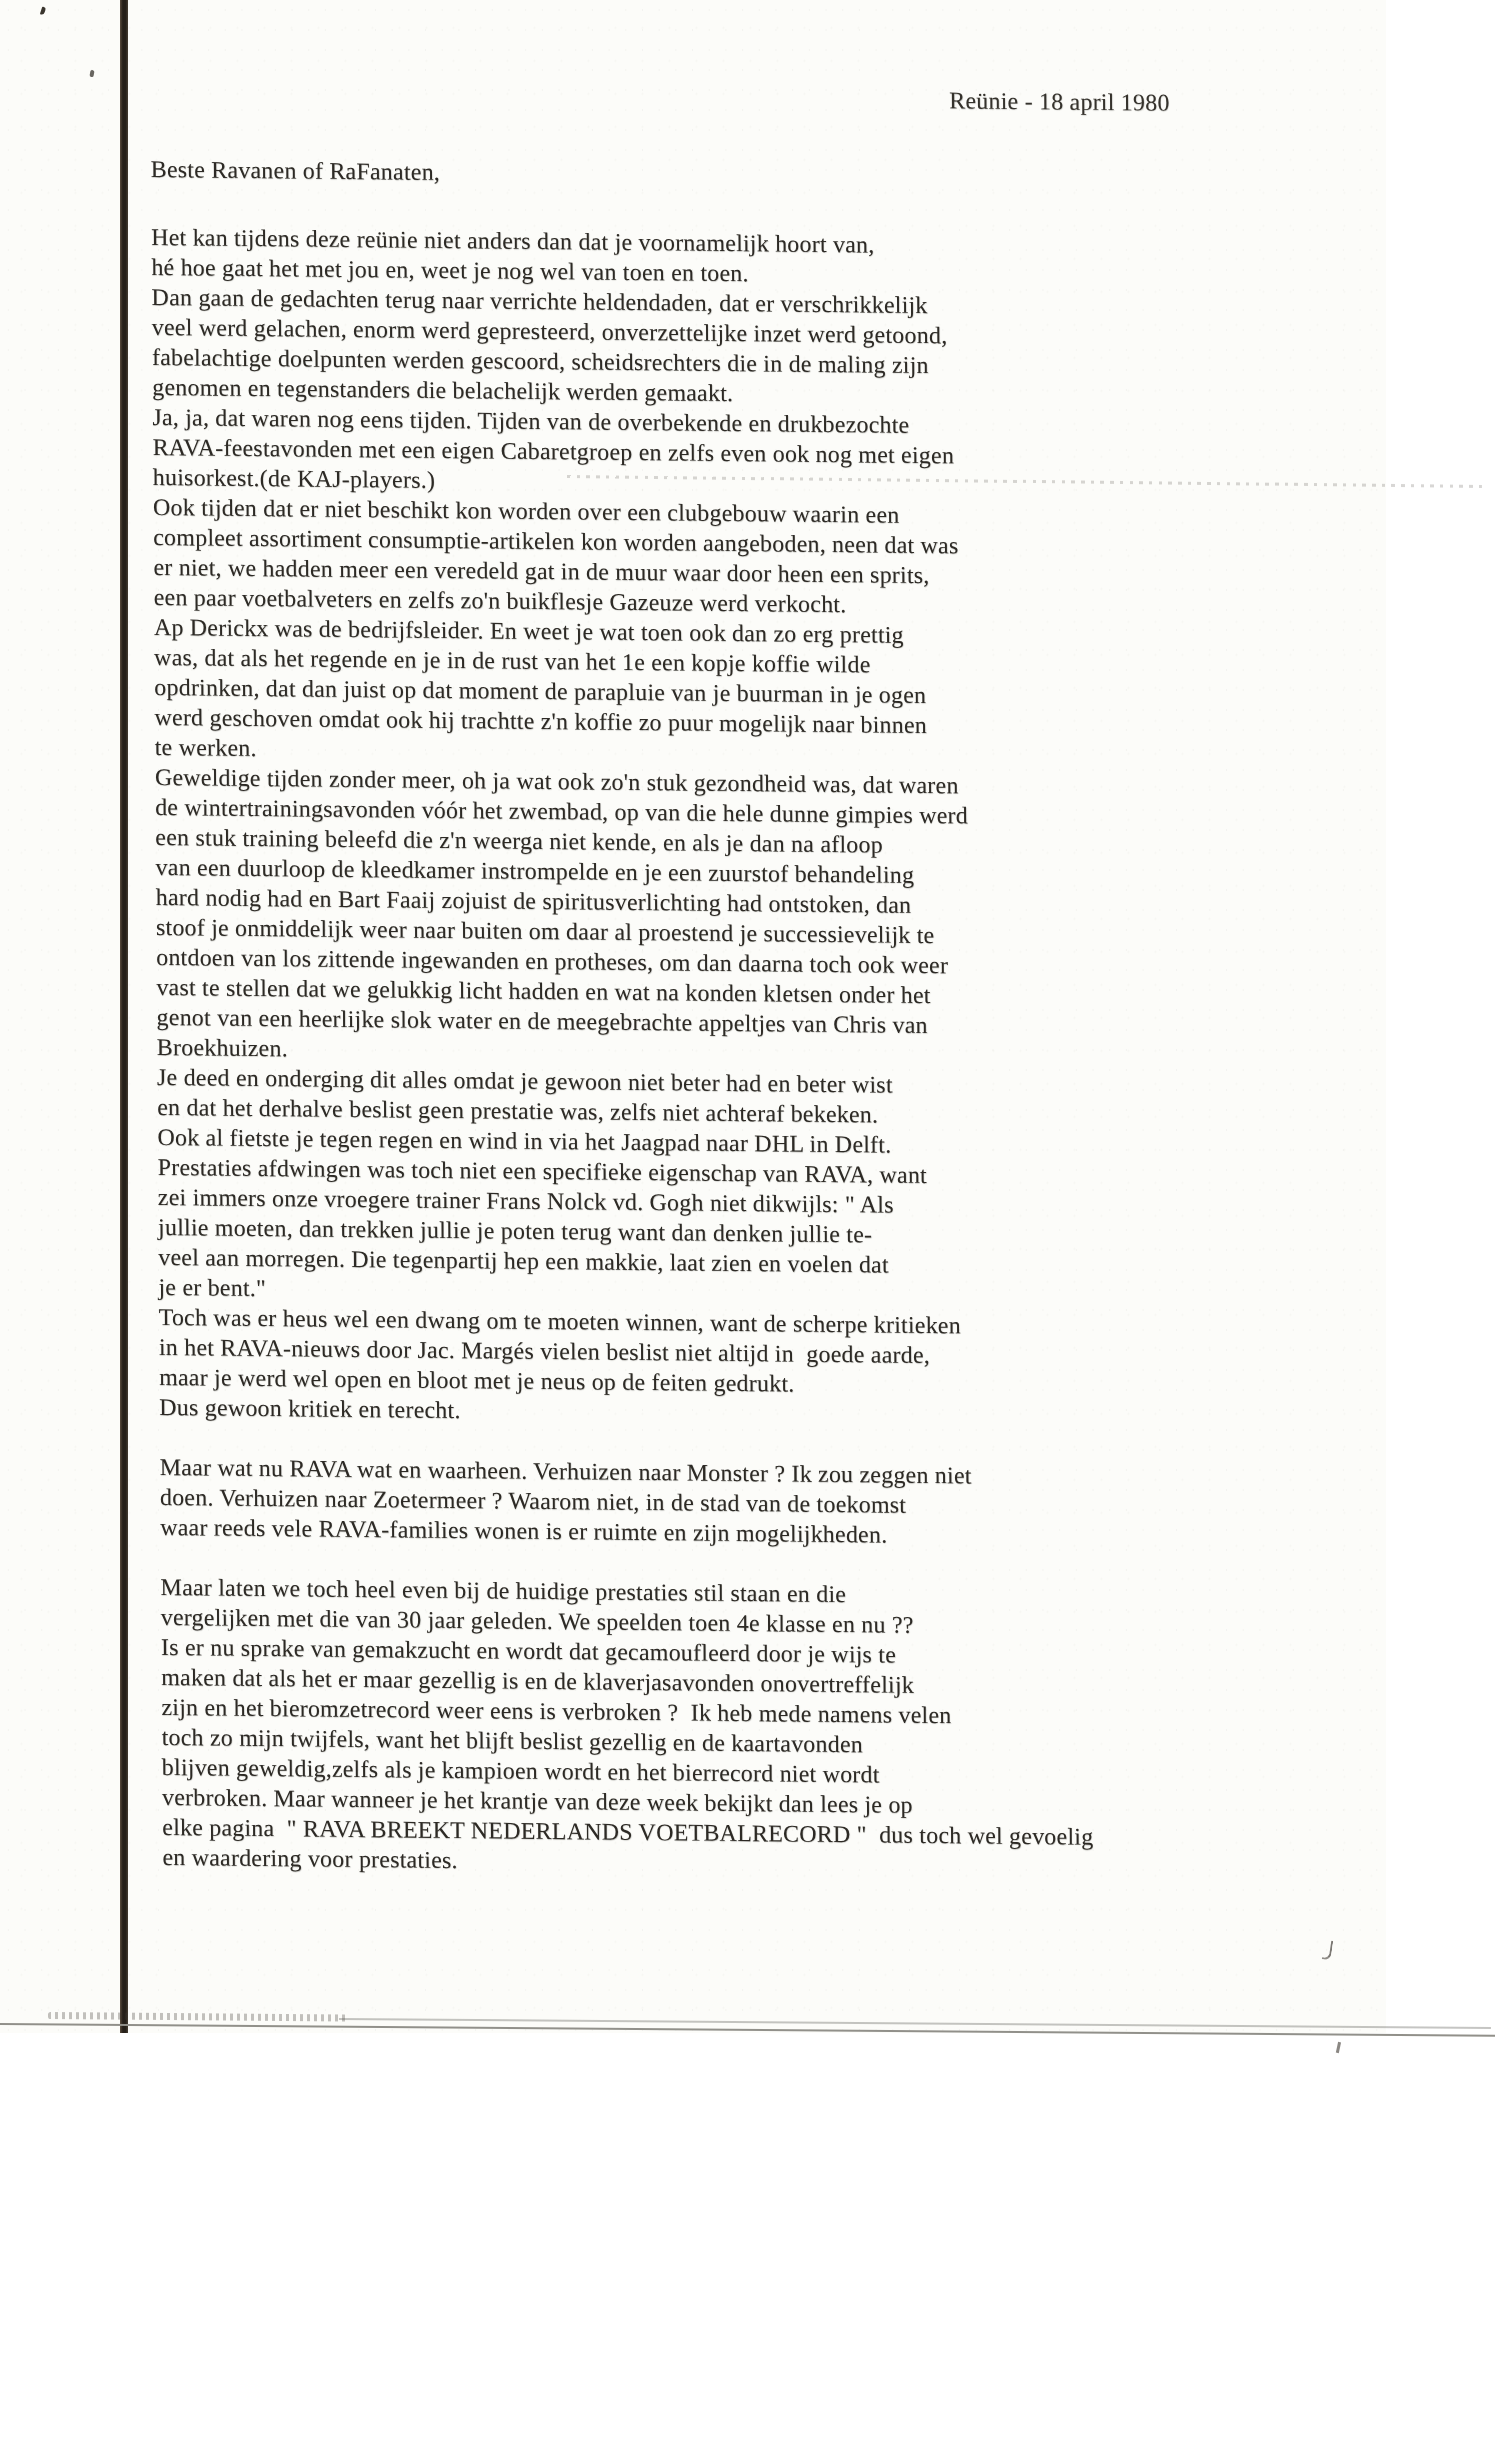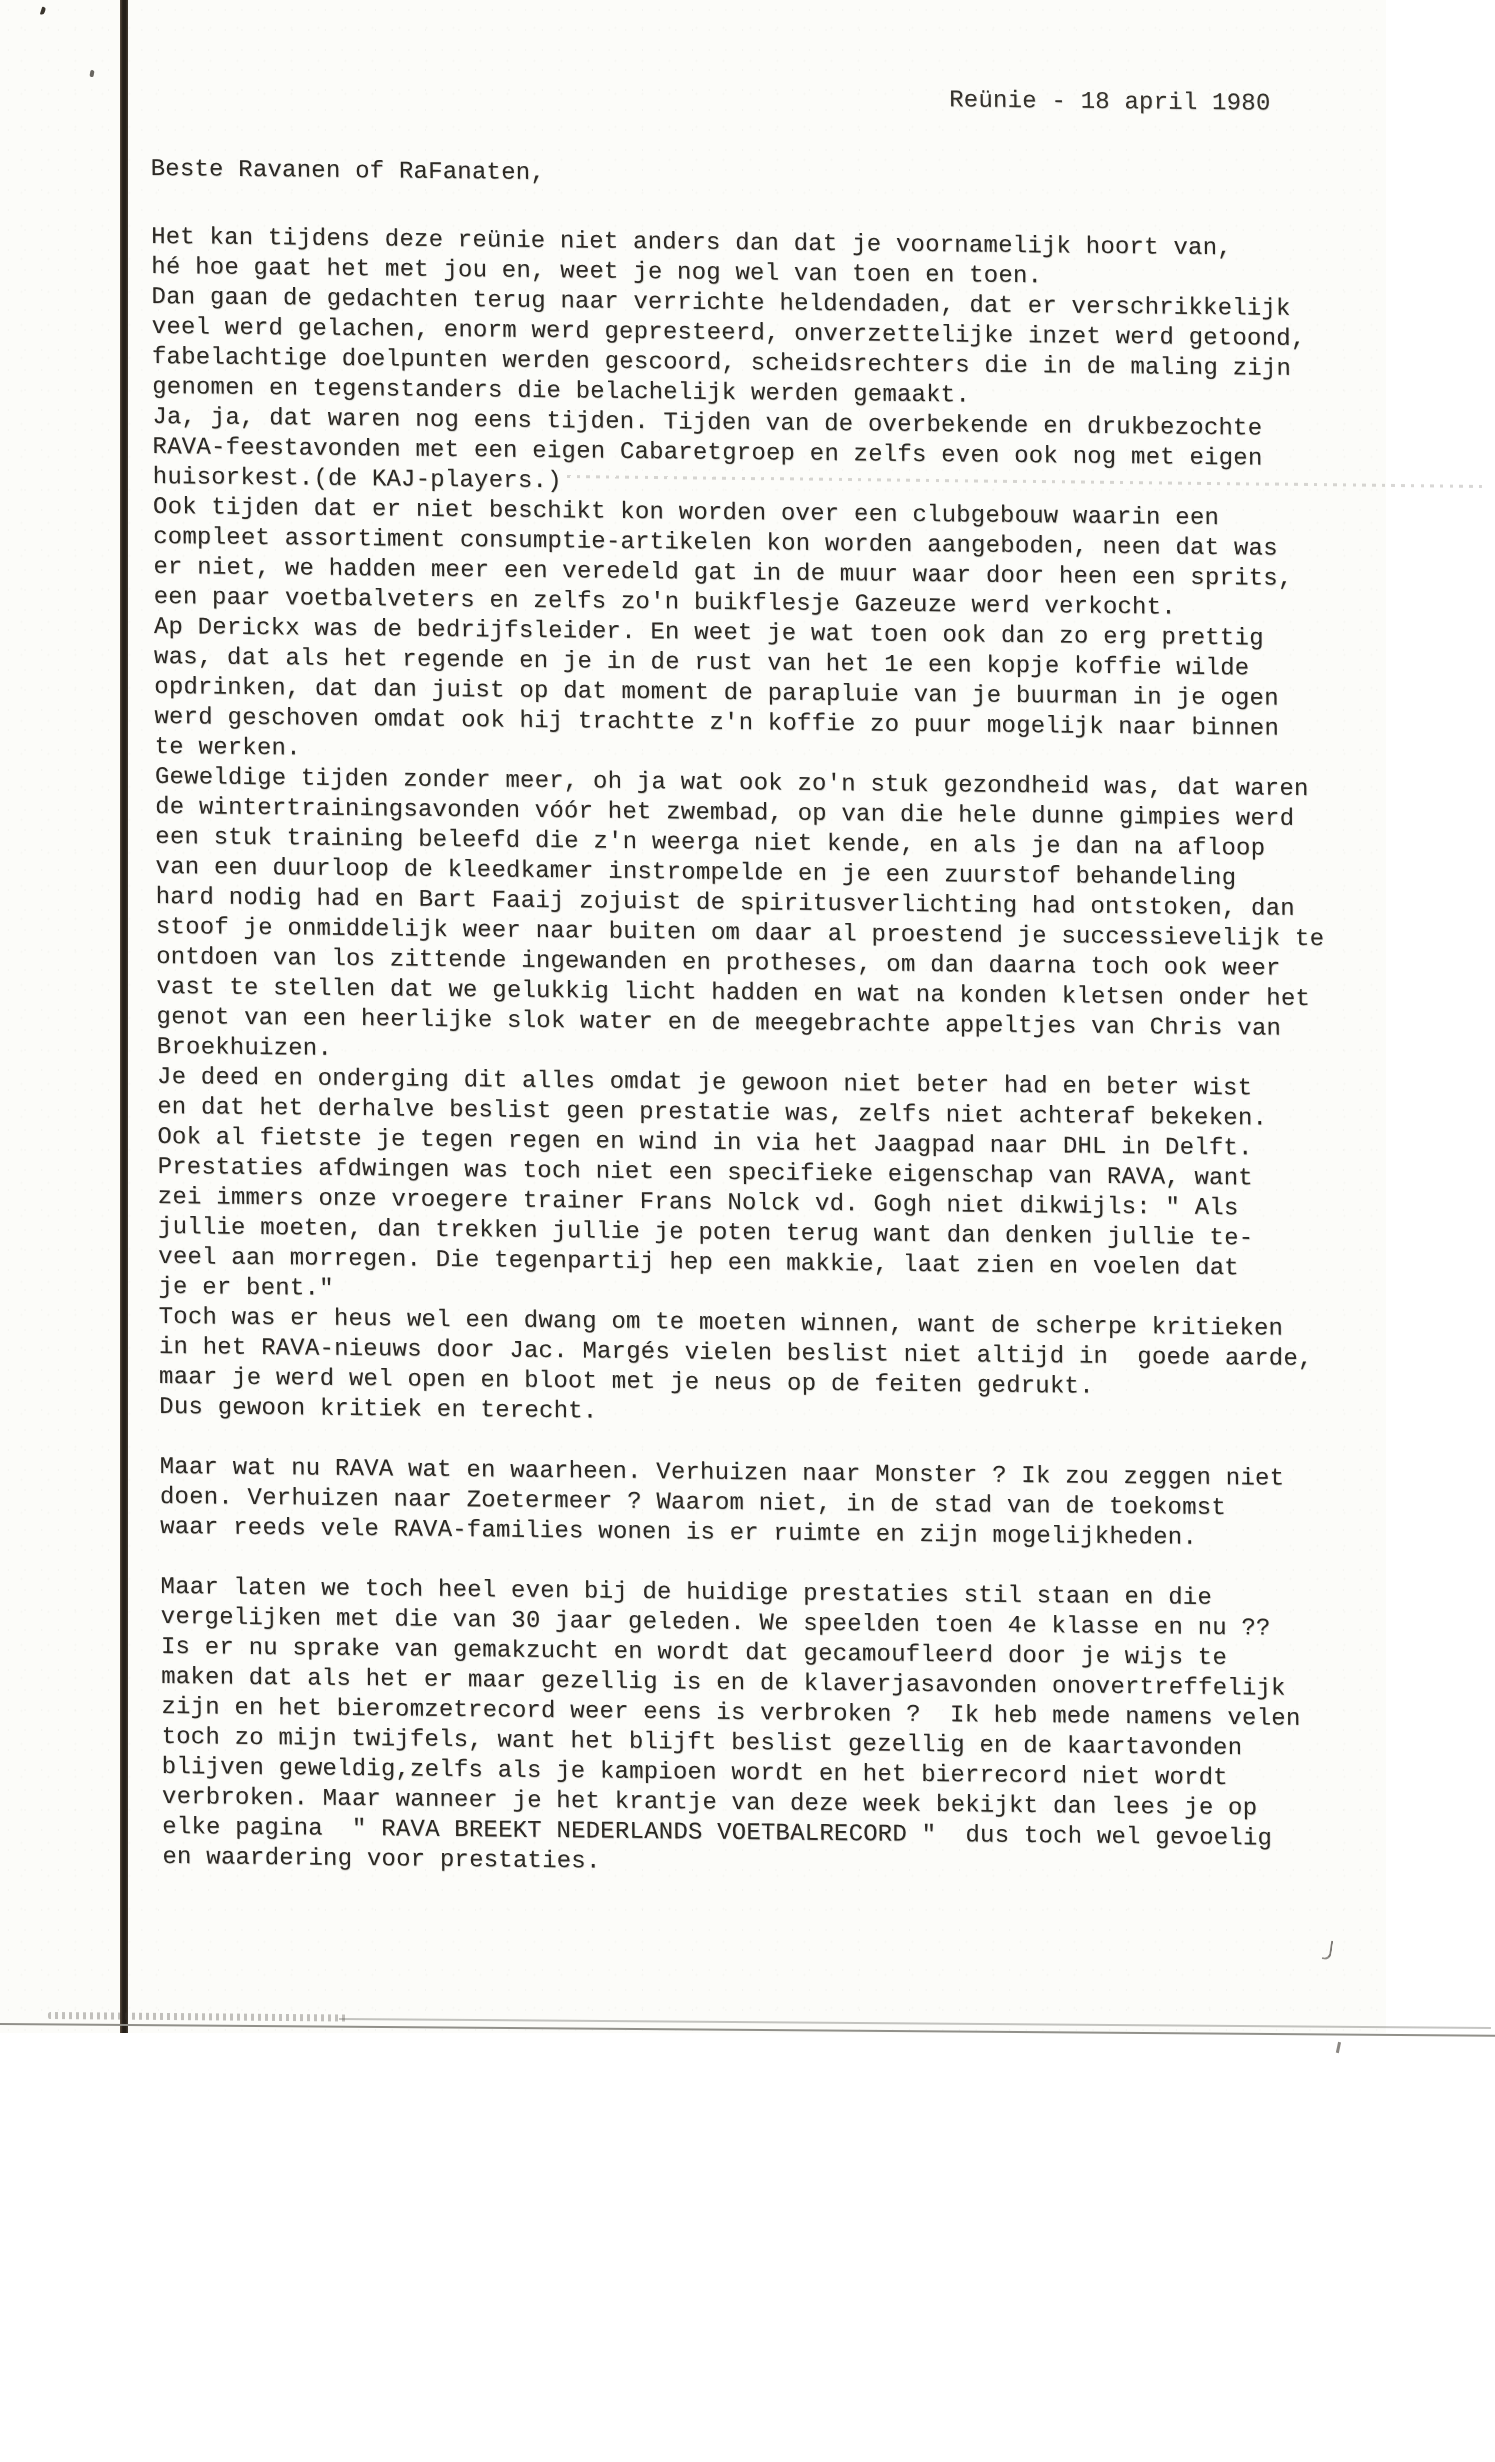--- a/index.html
+++ b/index.html
@@ -12,20 +12,21 @@
   }
   
   .scan{
     position:absolute;left:0;top:0;width:1386px;height:2033px;
     background-color:#fcfcf9;
     background-image:
       radial-gradient(circle, rgba(95,90,78,0.055) 0.9px, transparent 1.1px),
       radial-gradient(circle, rgba(95,90,78,0.04) 0.9px, transparent 1.1px);
     background-size:16.7px 20px, 27px 33px;
     background-position:0 0, 8px 11.4px;
+    font-family:Liberation Serif, serif;
   }
   
   .spine{
     position:absolute;left:120px;top:0;width:8px;height:2033px;
     background:linear-gradient(90deg,#5a4c3e 0%, #262019 35%, #262019 70%, #453c31 100%);
   }
   
   .page-edge{
     position:absolute;left:-8.8px;top:2023px;width:1530px;height:1.8px;
     background:#91908a;

